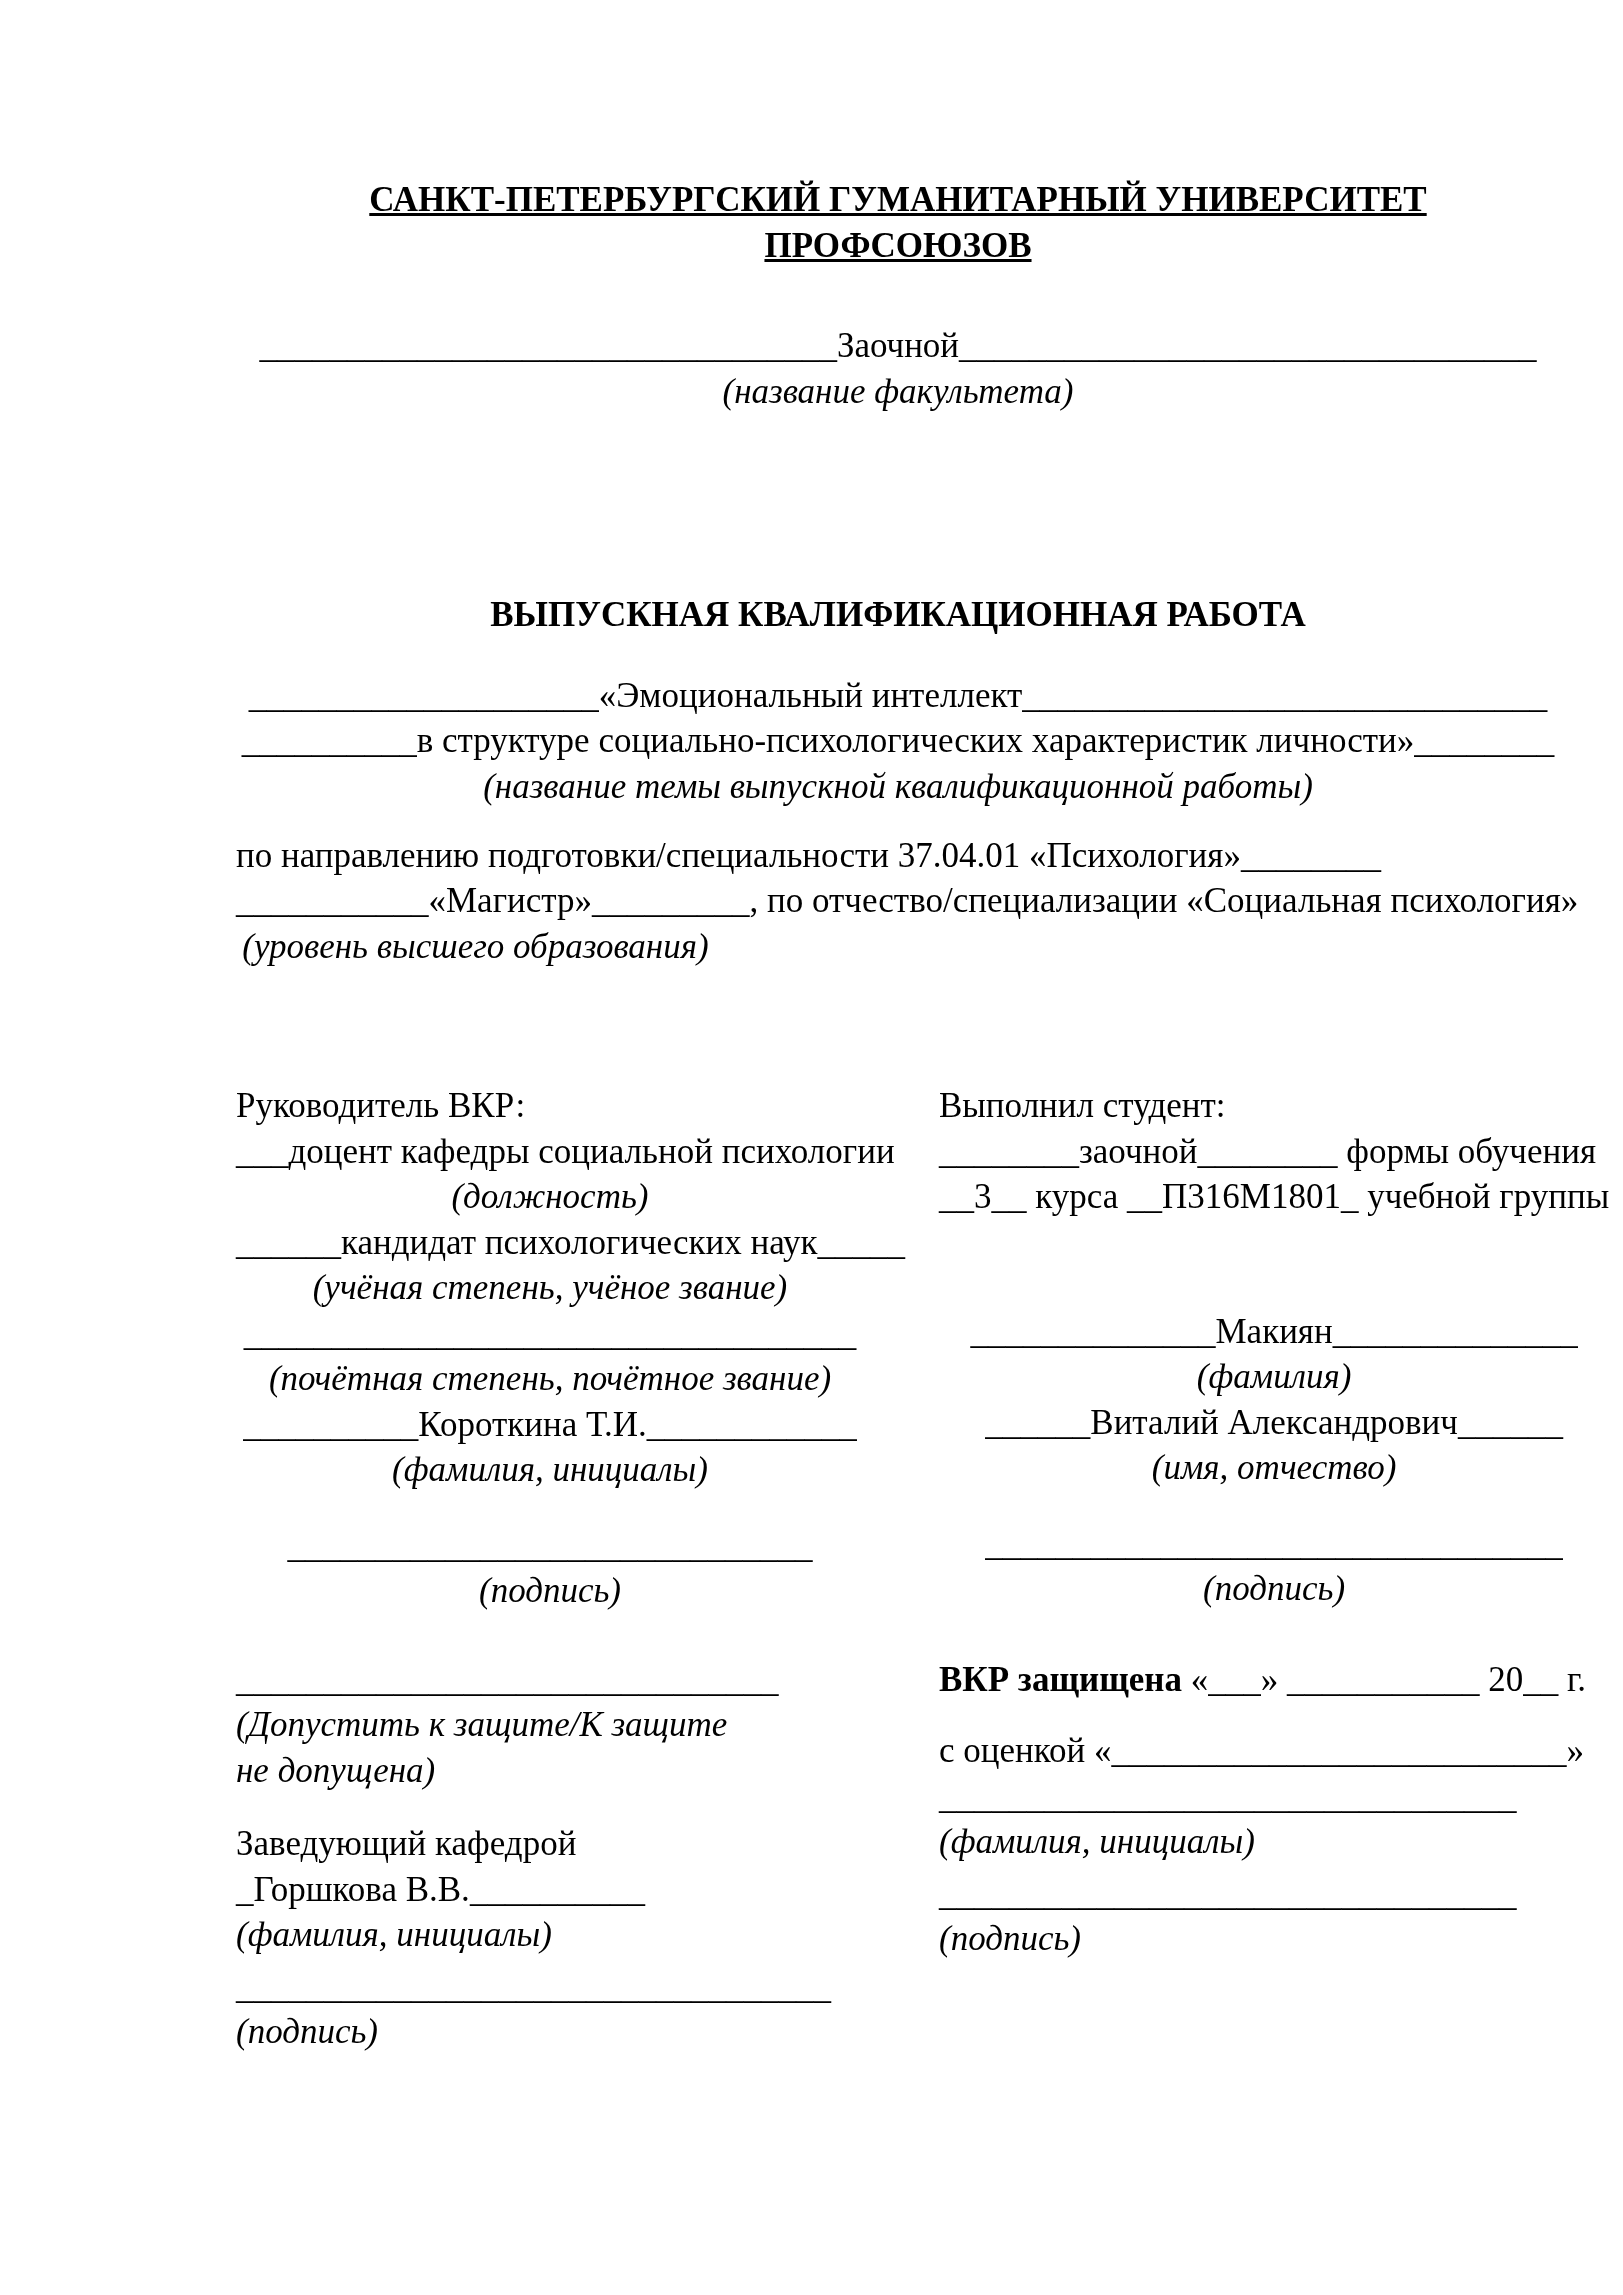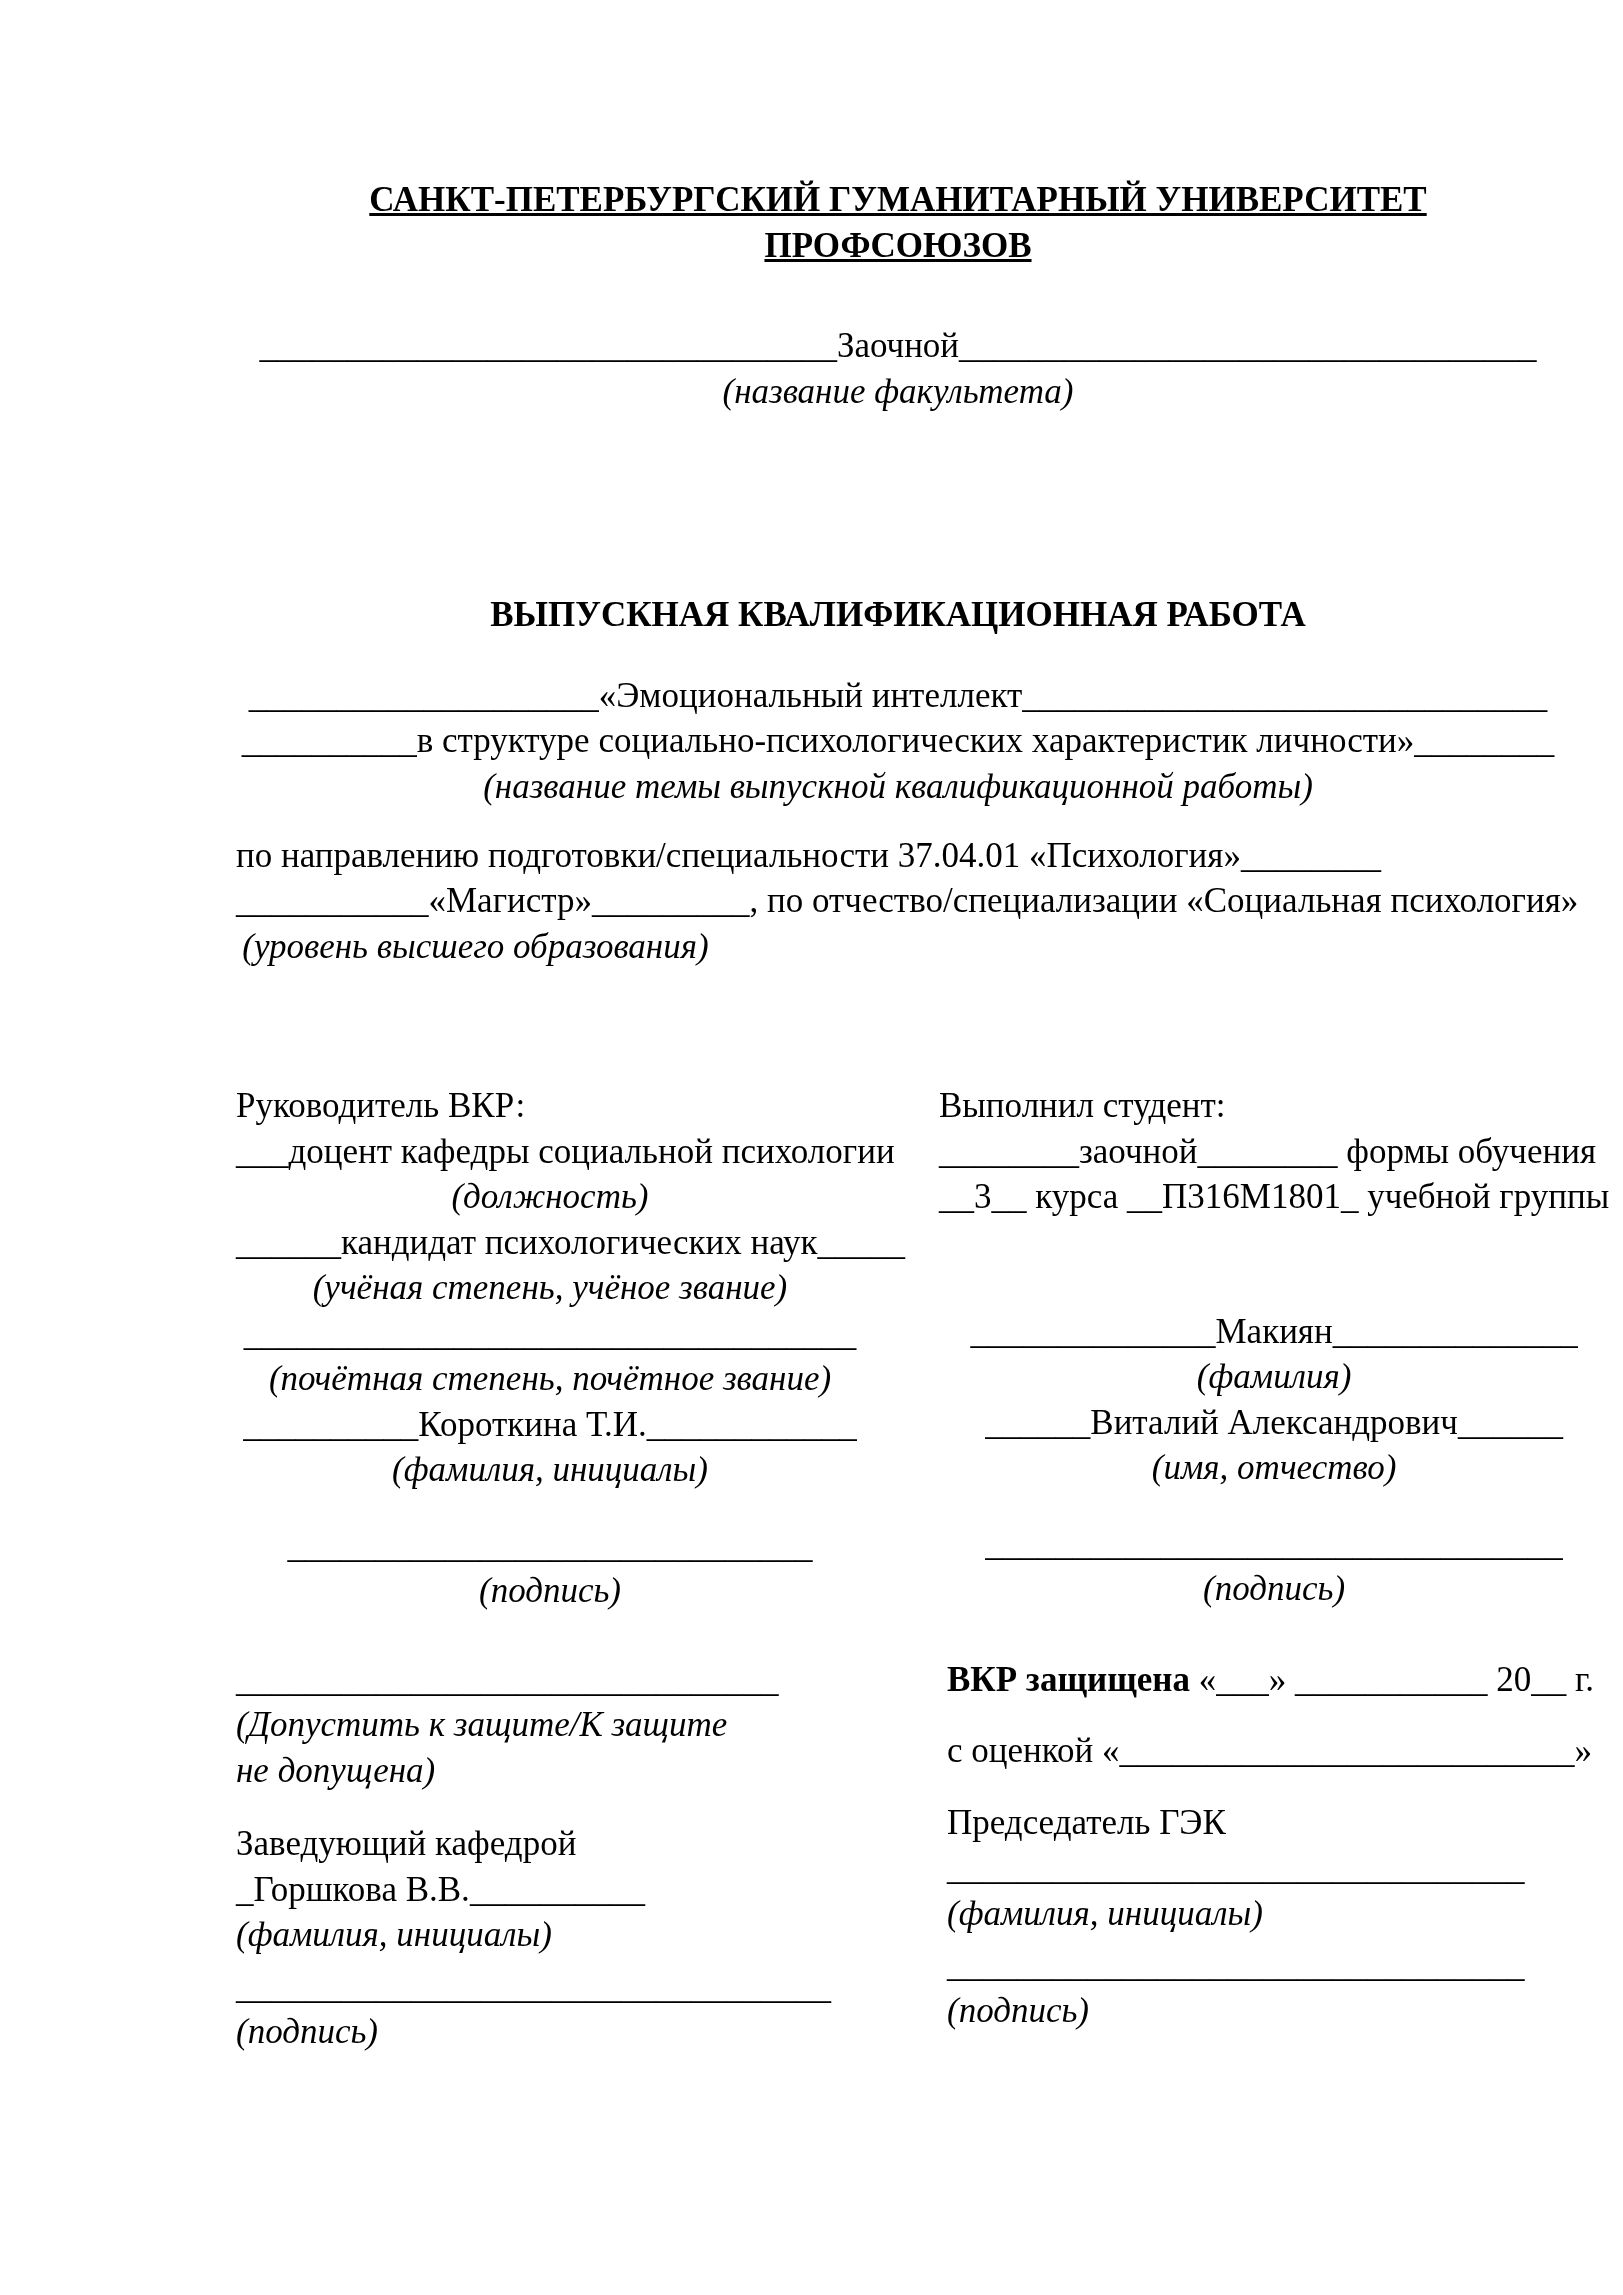--- a/index.html
+++ b/index.html
@@ -42,21 +42,21 @@
   .level-caption { font-style: italic; padding-left: 6.3px; }
 
   .cols { display: flex; margin-top: 114px; }
   .col-l { width: 628px; flex: 0 0 auto; }
   .col-r { margin-left: 75px; flex: 1 1 auto; }
   .cl { text-align: center; }
 
   .mt-sig   { margin-top: 30px; }
   .mt-2rows { margin-top: 89px; }
 
-  .cols-bottom { display: flex; margin-top: 43px; gap: 8px; }
+  .cols-bottom { display: flex; margin-top: 43px; }
   .admission-caption { font-style: italic; max-width: 502px; }
   .mt-head { margin-top: 28px; }
   .mt-small{ margin-top: 6.3px; }
   .mt-date { margin-top: 35px; }
   .mt-row  { margin-top: 26px; }
 
   .footer {
     position: absolute;
     top: 2179px;
     left: 236px;
@@ -121,21 +121,20 @@
       <div class="pre"><span>_</span><span class="u">Горшкова В.В.</span><span>__________</span></div>
       <div class="it">(фамилия, инициалы)</div>
       <div class="pre mt-small">__________________________________</div>
       <div class="it">(подпись)</div>
       <div class="pre mt-date">«___» ____________ 20__ г.</div>
     </div>
 
     <div class="col-r">
       <div class="pre"><span class="bold">ВКР защищена</span><span> «___» ___________ 20__ г.</span></div>
       <div class="pre mt-row">с оценкой «__________________________»</div>
-      <div class="mt-row">Председатель ГЭК</div>
       <div class="pre">_________________________________</div>
       <div class="it">(фамилия, инициалы)</div>
       <div class="pre mt-small">_________________________________</div>
       <div class="it">(подпись)</div>
     </div>
   </div>
 
   <div class="footer">
     <div>Санкт-Петербург</div>
     <div>2019 г.</div>

